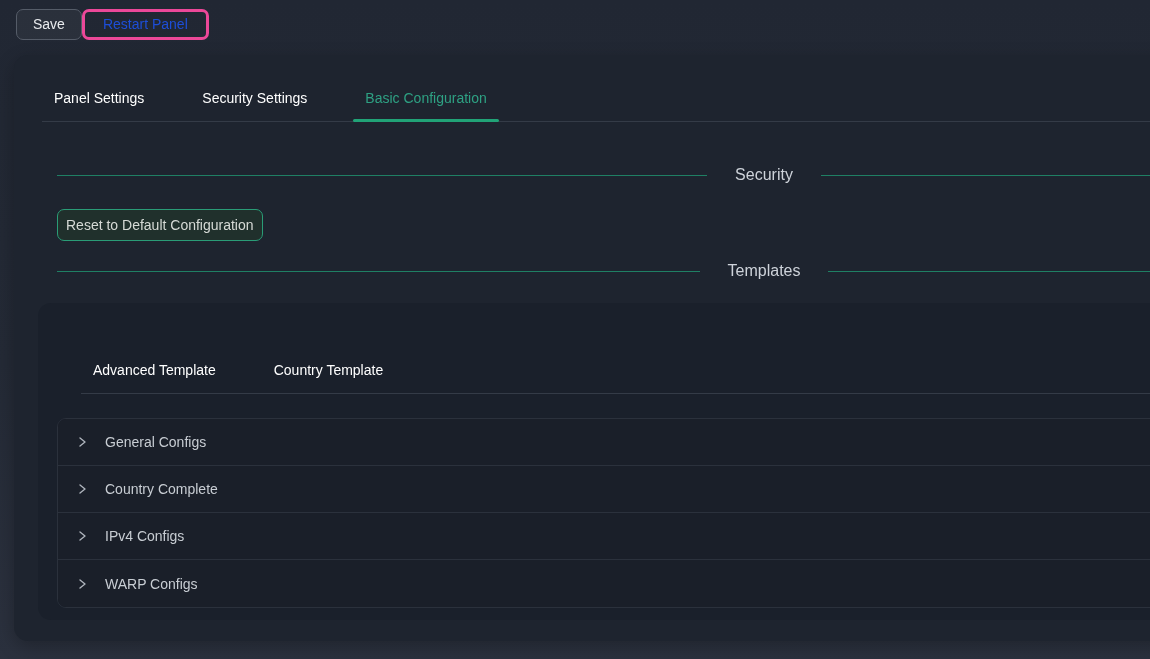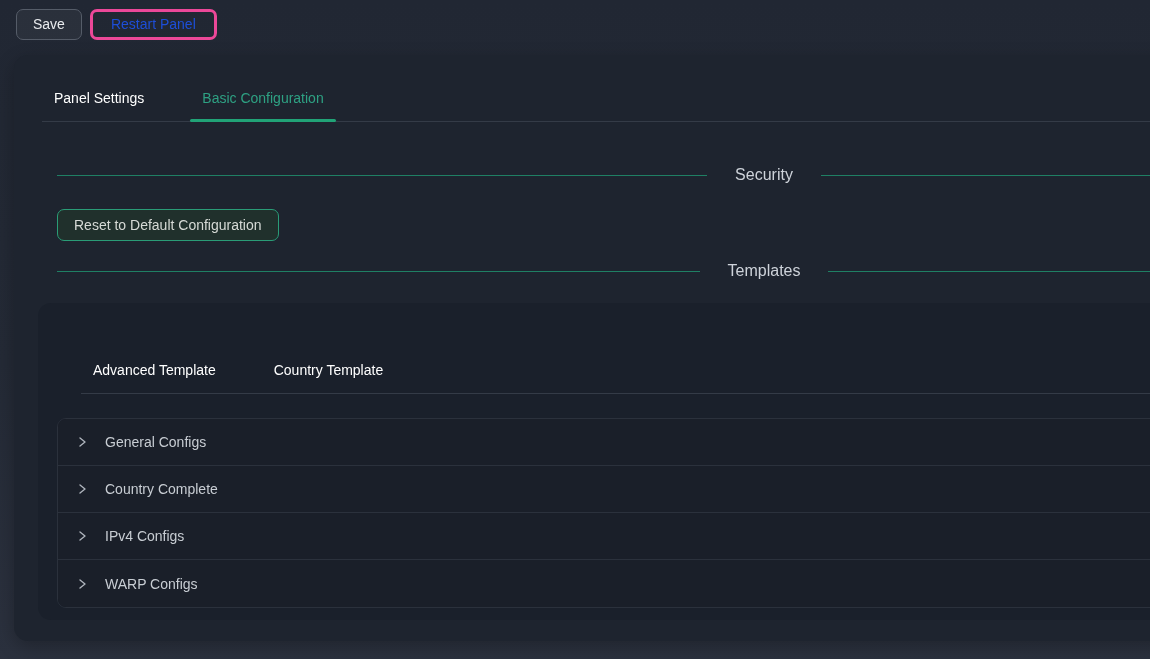--- a/index.html
+++ b/index.html
@@ -9,21 +9,21 @@
     background: linear-gradient(180deg, #212733 0%, #242a36 55%, #2b313e 100%);
     color: #cdd2d9;
     font-size: 14px;
   }
 
   
   .topbar {
     height: 48px;
     display: flex;
     align-items: center;
-    gap: 8px;
+    gap: 0;
     padding: 0 16px;
   }
   .btn {
     height: 31px;
     padding: 0 16px;
     border-radius: 7px;
     font-size: 14px;
     font-family: inherit;
     cursor: pointer;
     display: inline-flex;
@@ -95,21 +95,21 @@
   }
   .divider::before { flex: 1; margin-right: 28px; }
   .divider::after  { flex: 1; margin-left: 28px; }
   .divider-actions   { margin-top: 41px; }
   .divider-templates { margin-top: 18px; }
 
   
   .btn-reset {
     margin: 22px 0 0 43px;
     height: 32px;
-    padding: 0 16px;
+    padding: 0 8px;
     border-radius: 7px;
     border: 1px solid #2a9c77;
     background: #20302c;
     color: #d6dad6;
     font-size: 14px;
     font-family: inherit;
     cursor: pointer;
     display: inline-flex;
     align-items: center;
   }
@@ -157,20 +157,21 @@
 
 <div class="topbar">
   <button class="btn btn-save">Save</button>
   <button class="btn btn-restart">Restart Panel</button>
 </div>
 
 <div class="outer-card">
 
   <div class="tabs-nav outer-tabs">
     <div class="tab">Panel Settings</div>
+    <div class="tab">Security Settings</div>
     <div class="tab active">Basic Configuration</div>
   </div>
 
   <div class="divider divider-actions">
     <span>Security</span>
   </div>
 
   <button class="btn-reset">Reset to Default Configuration</button>
 
   <div class="divider divider-templates">

